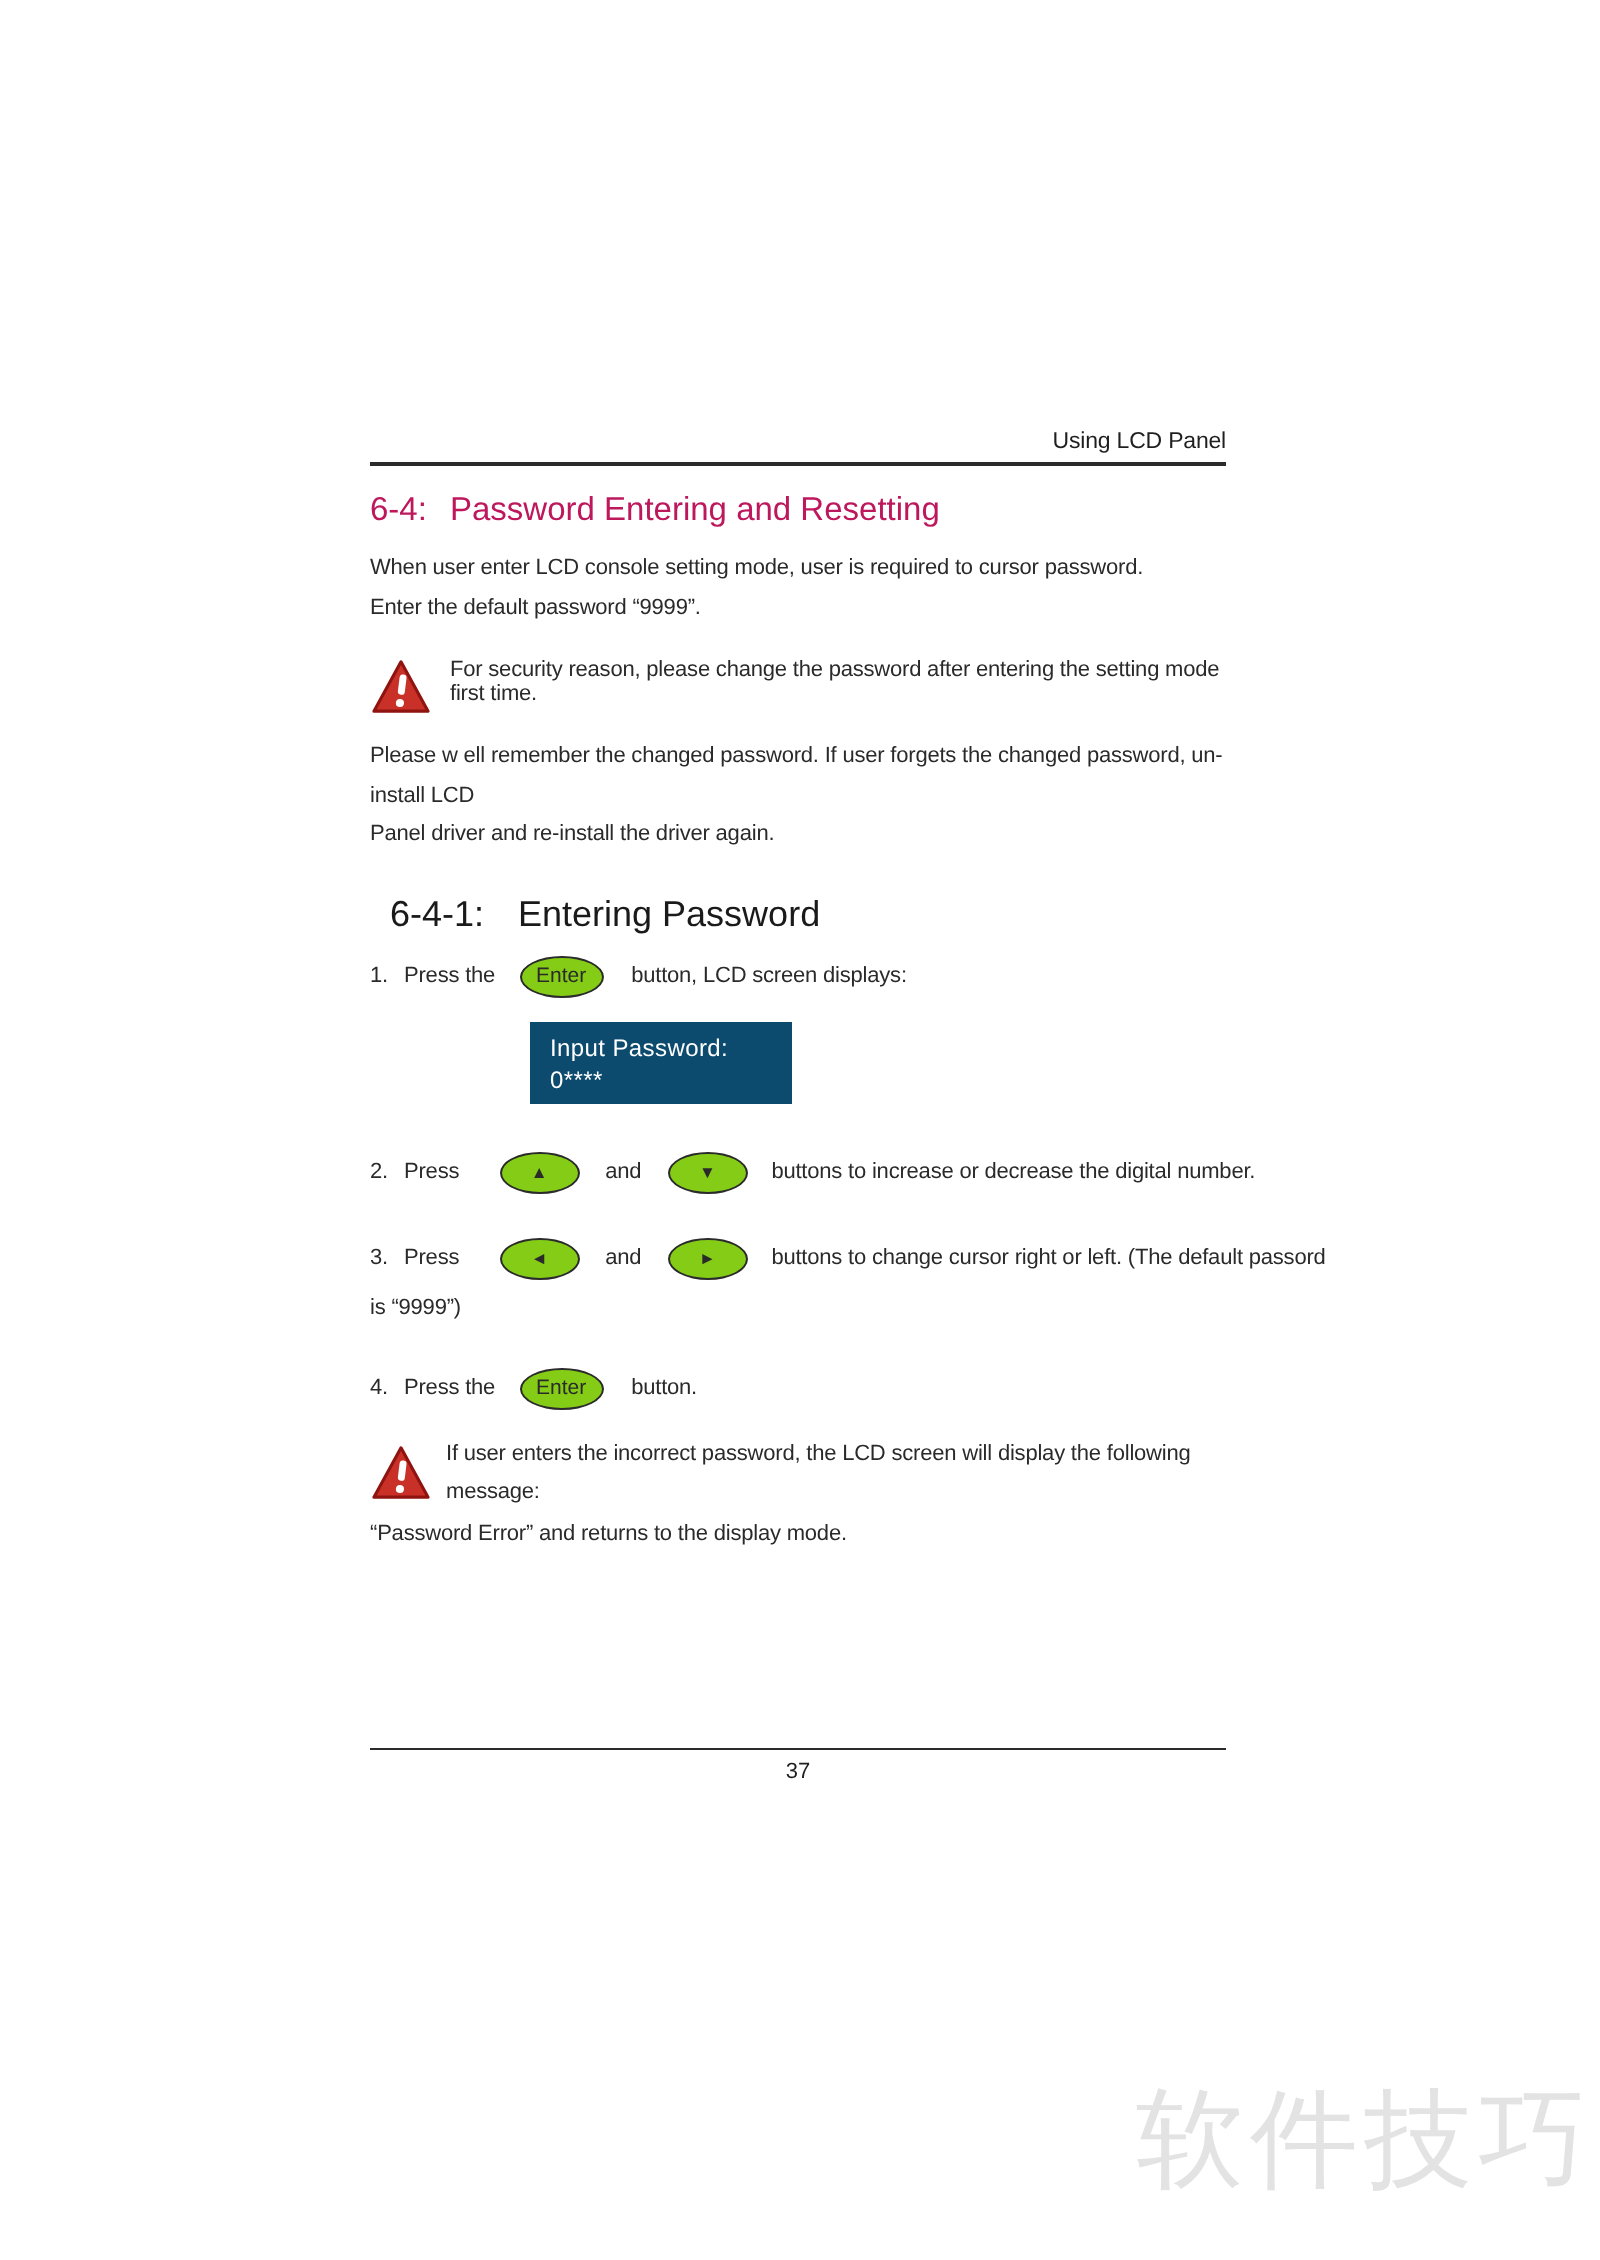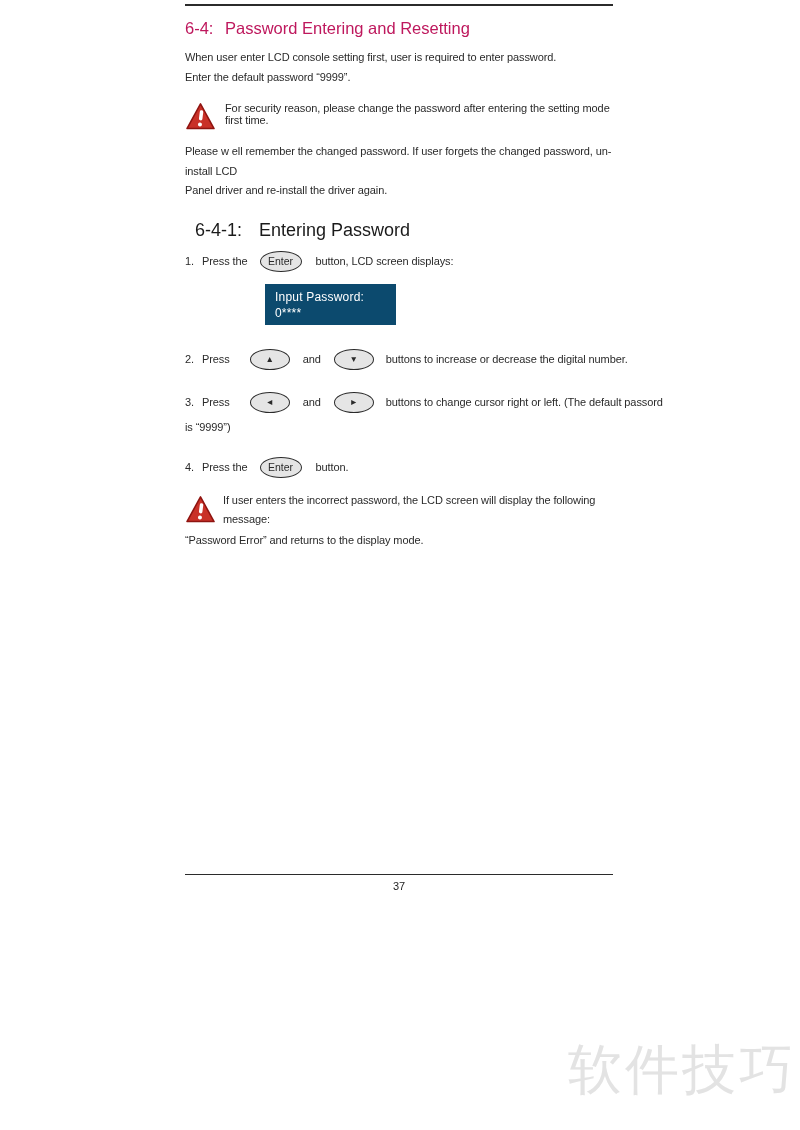--- a/index.html
+++ b/index.html
@@ -22,21 +22,21 @@
   .warn-ic{width:31px;height:29px;flex:none;}
   .note{margin-top:11px;line-height:19.5px;}
   .subsection-heading{margin-top:19px;margin-left:10px;font-size:18px;color:#1a1a1a;display:flex;letter-spacing:0;}
   .subsection-heading .num{width:64px;flex:none;}
   .step{display:flex;align-items:center;white-space:nowrap;}
   .step .sn{width:17px;flex:none;}
   .oval{
     display:inline-flex;align-items:center;justify-content:center;
     min-width:42px;height:21px;box-sizing:border-box;
     border:1.3px solid #2b2b2b;border-radius:50%;
-    font-size:10.5px;letter-spacing:0;background:#e5e5e5;flex:none;
+    font-size:10.5px;letter-spacing:0;background:#84cc16;flex:none;
   }
   .oval.arrow{min-width:40px;font-size:8.5px;}
   .gap12{margin-left:12px;} .gap14{margin-left:14px;} .gap20{margin-left:20px;} .gap13{margin-left:13px;}
   .step1{margin-top:10px;}
   .lcd{
     margin-left:80px;margin-top:12px;width:131px;height:41px;box-sizing:border-box;
     background:#0c4a6e;color:#ffffff;font-size:12px;line-height:16.5px;
     padding:5px 0 0 10px;letter-spacing:0.2px;
   }
   .step2{margin-top:24px;}
@@ -51,29 +51,30 @@
   .watermark{
     position:absolute;right:4px;top:1034px;
     font-size:54px;color:#e3e3e3;letter-spacing:3px;white-space:nowrap;font-family:Liberation Mono, monospace;
   }
 </style>
 </head>
 <body>
 
 <div class="content">
 
+  <div class="running-header">Using LCD Panel</div>
   <div class="head-rule"></div>
 
   <div class="section-heading">
     <span class="num">6-4:</span>
     <span>Password Entering and Resetting</span>
   </div>
 
   <div class="intro">
-    <div>When user enter LCD console setting first, user is required to enter password.</div>
+    <div>When user enter LCD console setting mode, user is required to cursor password.</div>
     <div>Enter the default password   “9999”.</div>
   </div>
 
   <div class="warning-row">
     <svg class="warn-ic" viewBox="0 0 32 30">
       <path d="M16 2 L30 27.5 L2 27.5 Z" fill="#c93128" stroke="#8f1410" stroke-width="1.6" stroke-linejoin="round"></path>
       <g transform="rotate(7 16 18)">
         <rect x="14.3" y="8.5" width="3.6" height="10.5" rx="1.7" fill="#ffffff"></rect>
         <circle cx="16.1" cy="23.3" r="2.1" fill="#ffffff"></circle>
       </g>

